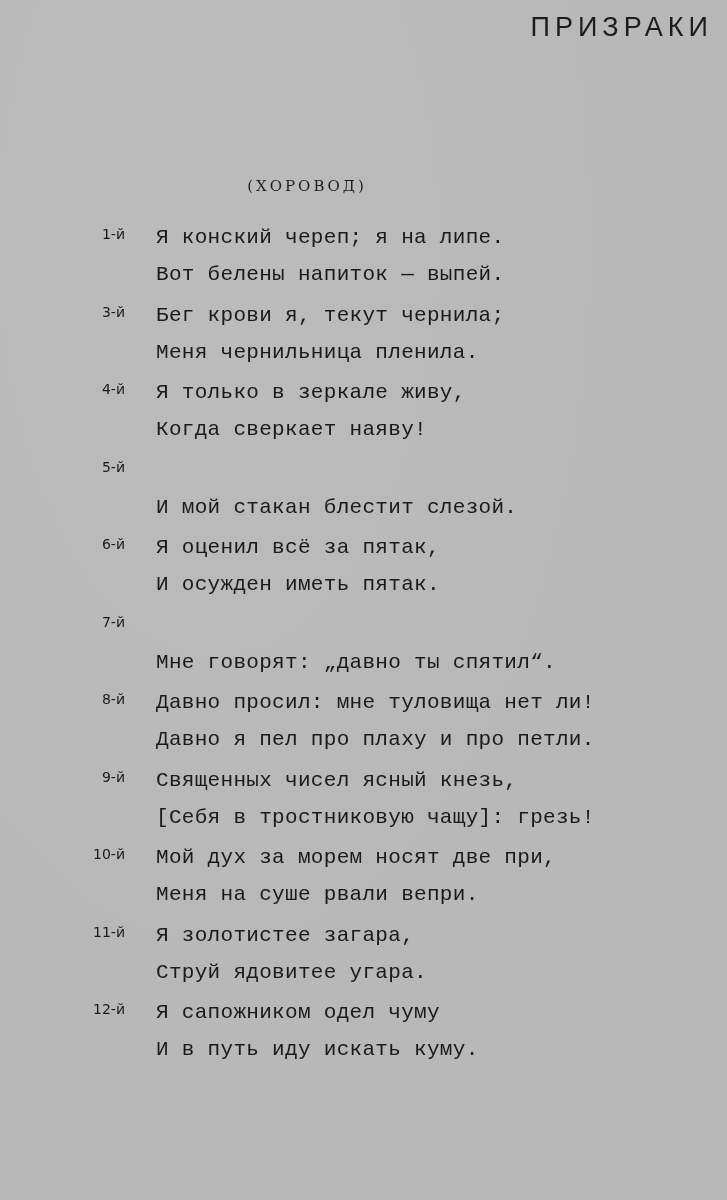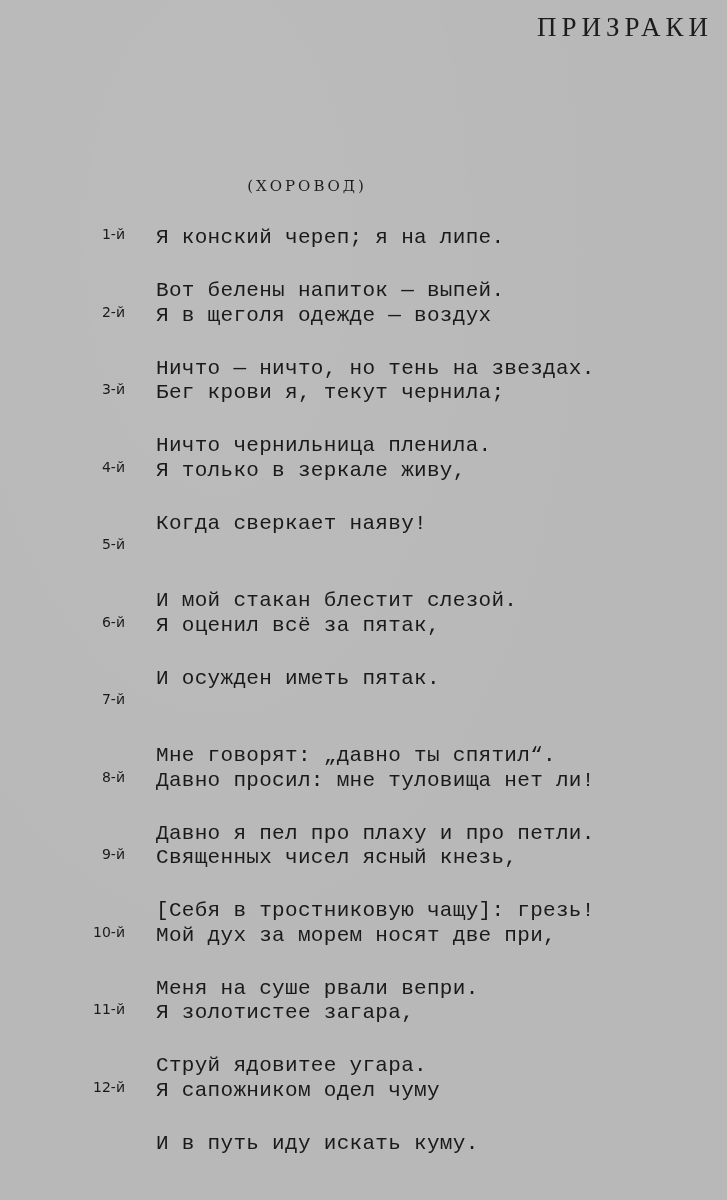--- a/index.html
+++ b/index.html
@@ -21,21 +21,21 @@
       width: 727px;
       height: 1200px;
       background:
         radial-gradient(ellipse at 30% 20%, rgba(255,255,255,0.05), rgba(0,0,0,0) 60%),
         #b8b8b8;
     }
     .running-head {
       position: absolute;
       right: 14px;
       top: 12px;
-      font-family: Liberation Serif, serif;
+      font-family: Liberation Sans, sans-serif;
       font-size: 27px;
       letter-spacing: 5px;
       color: #1c1c1c;
     }
     .subtitle {
       position: absolute;
       left: 0;
       width: 614px;
       top: 177px;
       text-align: center;
@@ -66,21 +66,21 @@
     .line {
       position: absolute;
       left: 156px;
       font-family: Liberation Mono, monospace;
       font-size: 21px;
       color: #1a1a1a;
       white-space: nowrap;
       letter-spacing: 0.3px;
     }
     .line.l1 { top: 0; }
-    .line.l2 { top: 37px; margin-top: 16px; }
+    .line.l2 { top: 37px; }
     .folio {
       position: absolute;
       left: 14px;
       top: 1208px;
       font-family: Liberation Serif, serif;
       font-style: italic;
       font-size: 21px;
       color: #1a1a1a;
     }
   </style>
@@ -93,28 +93,23 @@
 
   <div class="subtitle">(ХОРОВОД)</div>
 
   <div class="stanzas">
     <div class="stanza">
       <span class="num">1-й</span>
       <span class="line l1">Я конский череп; я на липе.</span>
       <span class="line l2">Вот белены напиток — выпей.</span>
     </div>
     <div class="stanza">
-      <span class="num">2-й</span>
-      <span class="line l1">Я в щеголя одежде — воздух</span>
-      <span class="line l2">Ничто — ничто, но тень на звездах.</span>
-    </div>
-    <div class="stanza">
       <span class="num">3-й</span>
       <span class="line l1">Бег крови я, текут чернила;</span>
-      <span class="line l2">Ничто чернильница пленила.</span>
+      <span class="line l2">Меня чернильница пленила.</span>
     </div>
     <div class="stanza">
       <span class="num">4-й</span>
       <span class="line l1">Я только в зеркале живу,</span>
       <span class="line l2">Когда сверкает наяву!</span>
     </div>
     <div class="stanza">
       <span class="num">5-й</span>
       <span class="line l2">И мой стакан блестит слезой.</span>
     </div>

